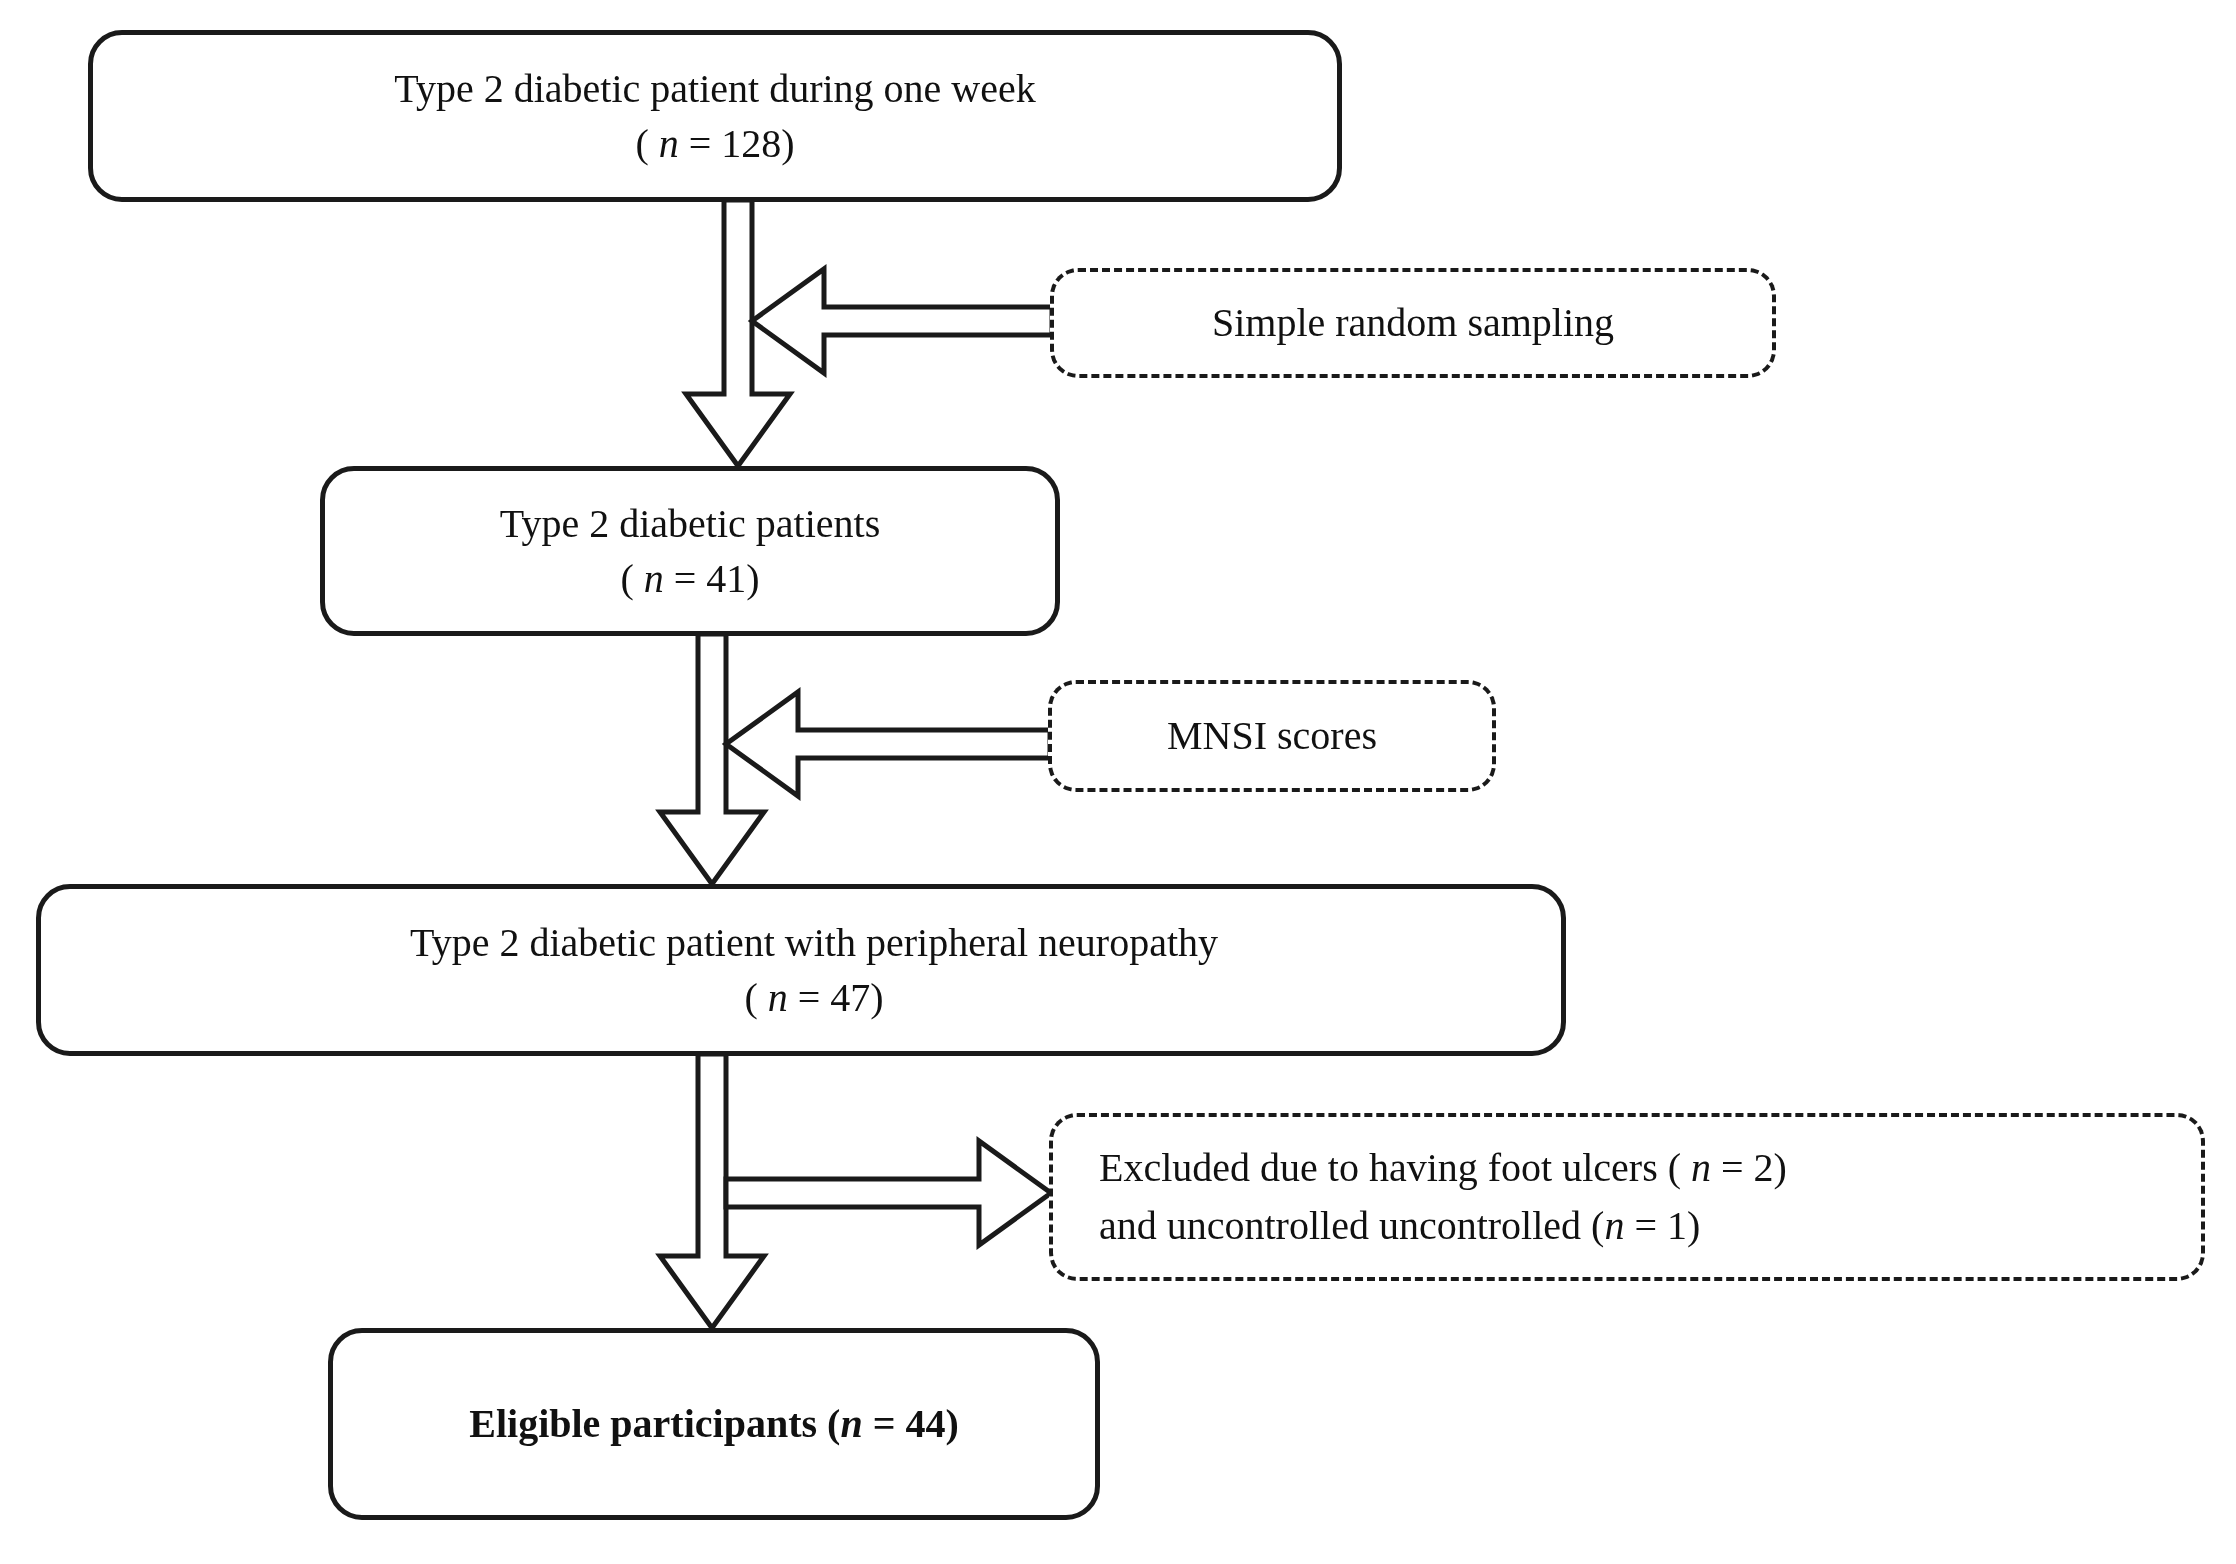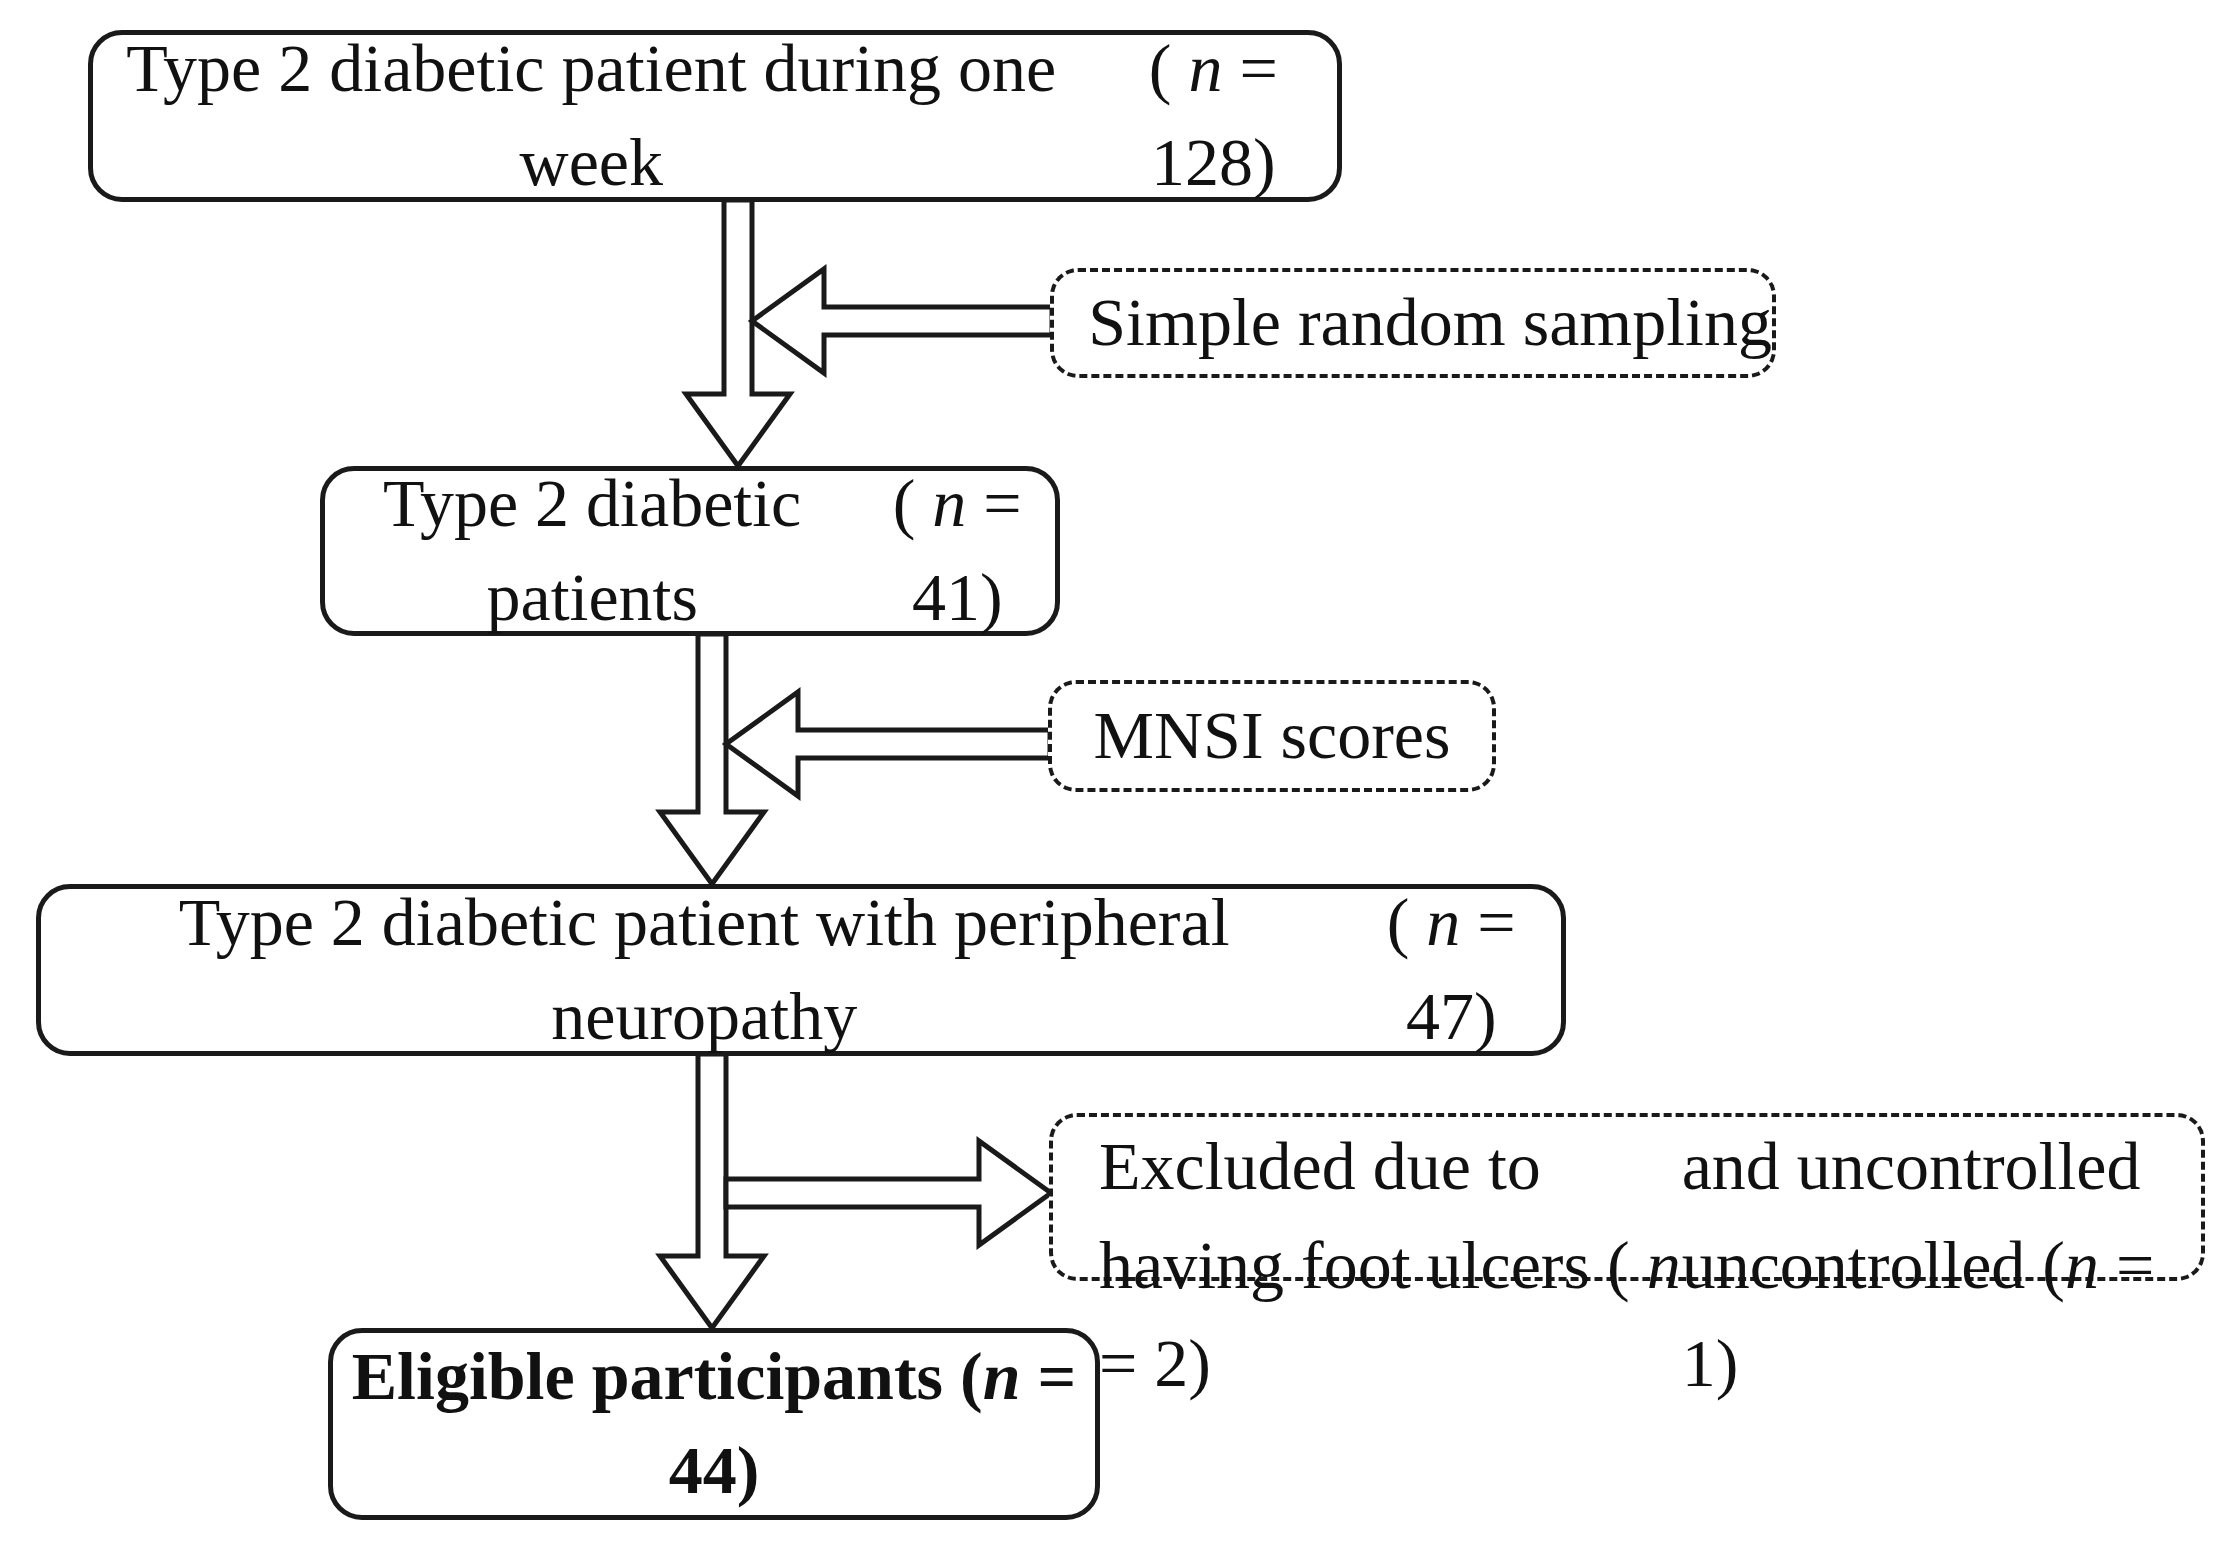--- a/index.html
+++ b/index.html
@@ -25,41 +25,41 @@
     fill: var(--background, #ffffff);
     stroke: var(--line, #1a1a1a);
     stroke-width: 5;
     stroke-linejoin: miter;
   }
   .box {
     position: absolute;
     box-sizing: border-box;
     background: var(--background, #ffffff);
     display: flex;
-    flex-direction: row;
+    flex-direction: column;
     justify-content: center;
     align-items: center;
     text-align: center;
-    font-size: 68px;
+    font-size: 40px;
     line-height: 1.38;
   }
   .solid {
     border: 5px solid var(--line, #1a1a1a);
     border-radius: 34px;
   }
   .dashed {
     border: 4px dashed var(--line, #1a1a1a);
     border-radius: 28px;
   }
   .box i { font-style: italic; }
   #box-1 { left: 88px;  top: 30px;   width: 1254px; height: 172px; }
   #box-2 { left: 320px; top: 466px;  width: 740px;  height: 170px; }
   #box-3 { left: 36px;  top: 884px;  width: 1530px; height: 172px; padding-left: 26px; }
   #box-4 { left: 328px; top: 1328px; width: 772px;  height: 192px; font-weight: bold; }
-  #side-box-sampling { left: 1050px; top: 268px;  width: 726px;  height: 110px; justify-content: flex-end; }
+  #side-box-sampling { left: 1050px; top: 268px;  width: 726px;  height: 110px; }
   #side-box-mnsi     { left: 1048px; top: 680px;  width: 448px;  height: 112px; }
   #side-box-excluded {
     left: 1049px; top: 1113px; width: 1156px; height: 168px;
     align-items: flex-start;
     text-align: left;
     padding-left: 46px;
     padding-right: 10px;
     line-height: 1.45;
     font-family: Liberation Serif, serif;
   }

